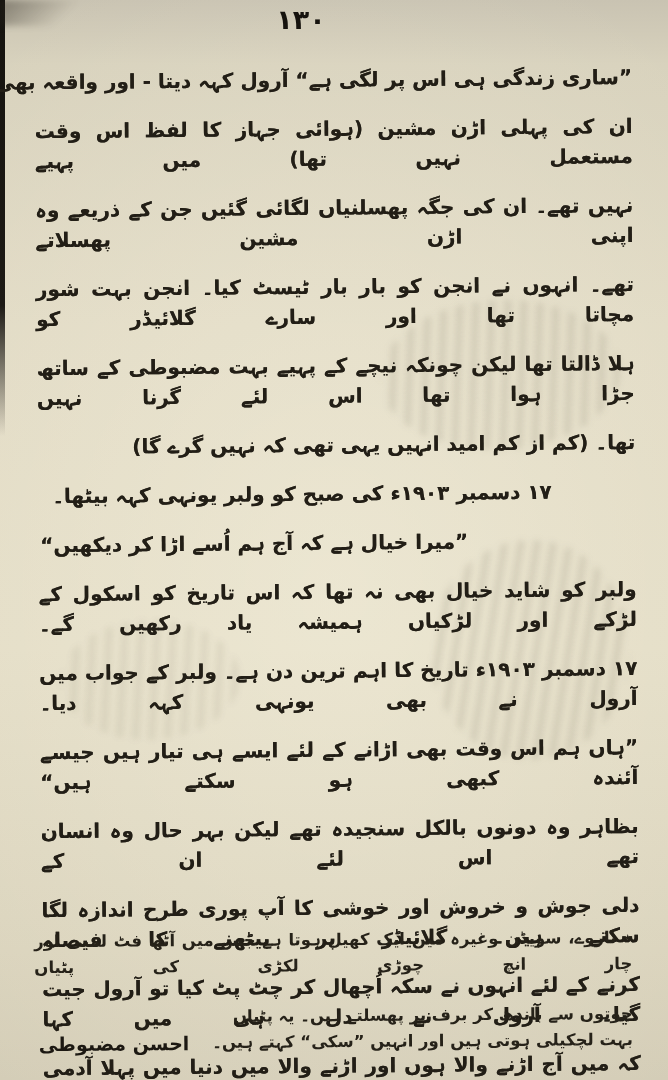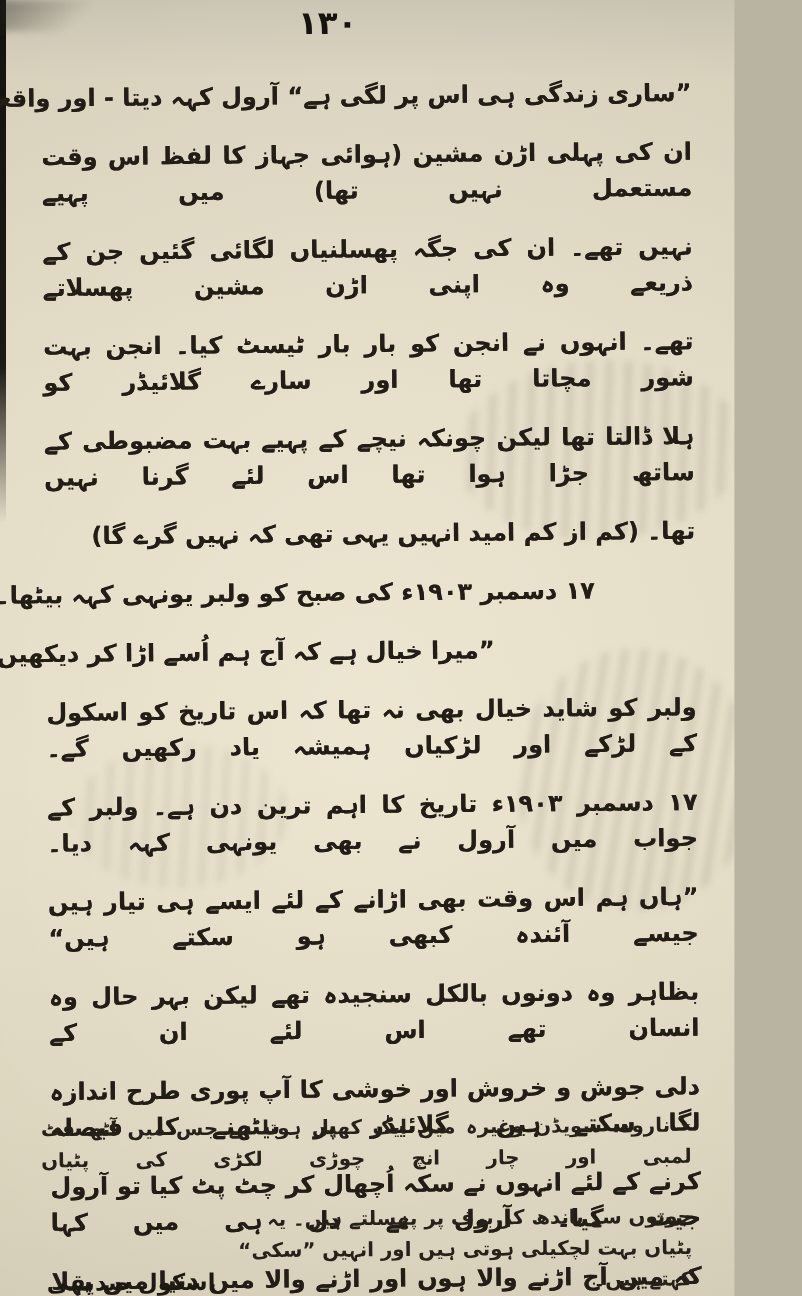--- a/index.html
+++ b/index.html
@@ -2,21 +2,21 @@
 <html lang="ur"><head>
 <meta charset="utf-8">
 <style>
   html,body{margin:0;padding:0;}
   body{
     width:668px;height:1080px;overflow:hidden;
     font-family:"DejaVu Sans","Liberation Sans",sans-serif;
     background:#b9b3a2;
   }
   .page{
-    position:relative;width:612px;height:1080px;overflow:hidden;
+    position:relative;width:668px;height:1080px;overflow:hidden;
     background:
       radial-gradient(ellipse 120% 90% at 50% 55%, rgba(255,252,235,.35), rgba(0,0,0,0) 70%),
       linear-gradient(180deg,#c9c3b2 0%,#d8d2bd 6%,#e0d9c3 30%,#e2dbc4 60%,#d9d2bb 88%,#d3ccb6 100%);
     color:#24201a;
   }
   
   .edge-strip{
     position:absolute;left:0;top:0;width:5px;height:436px;
     background:linear-gradient(180deg,#15130f 0%,#1d1a15 70%,rgba(29,26,21,0) 100%);
   }
@@ -98,17 +98,17 @@
     <div class="line fill">دلی جوش و خروش اور خوشی کا آپ پوری طرح اندازہ لگا سکتے ہیں۔ گلائیڈر پر بیٹھنے کا فیصلہ</div>
     <div class="line fill">کرنے کے لئے انہوں نے سکہ اُچھال کر چٹ پٹ کیا تو آرول جیت گیا۔ آرول نے دل ہی میں کہا</div>
     <div class="line fill">کہ میں آج اڑنے والا ہوں اور اڑنے والا میں دنیا میں پہلا آدمی ہوں گا۔ کل پانچ آدمی اس</div>
 
   </div>
 
   <div class="footnote">
     <div class="fn-line">٭ ناروے، سویڈن وغیرہ میں ایک کھیل ہوتا ہے جس میں آٹھ فٹ لمبی اور چار انچ چوڑی لکڑی کی پٹیاں</div>
     <div class="fn-last">
       <span class="fn-text">جوتوں سے باندھ کر برف پر پھسلتے ہیں۔ یہ پٹیاں بہت لچکیلی ہوتی ہیں اور انہیں ”سکی“ کہتے ہیں۔</span>
-      <span class="signature">اسکول صدیقی</span>
+      <span class="signature">احسن مضبوطی</span>
     </div>
   </div>
 
 </div>
 
 </body></html>

